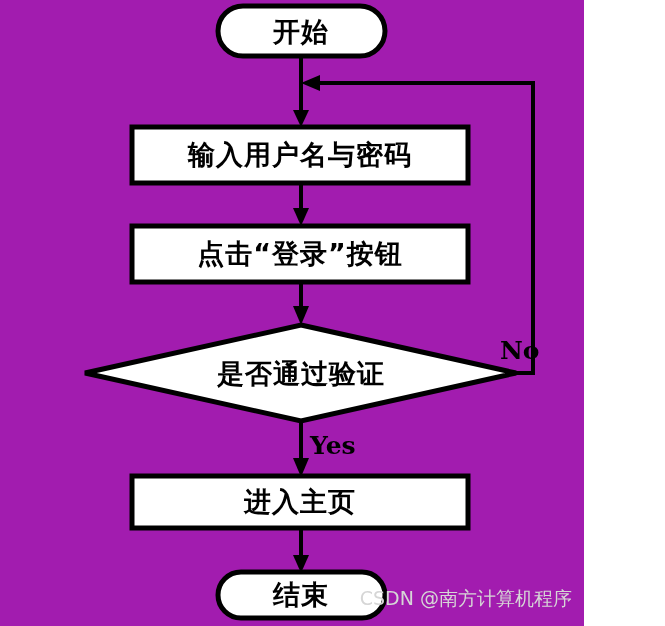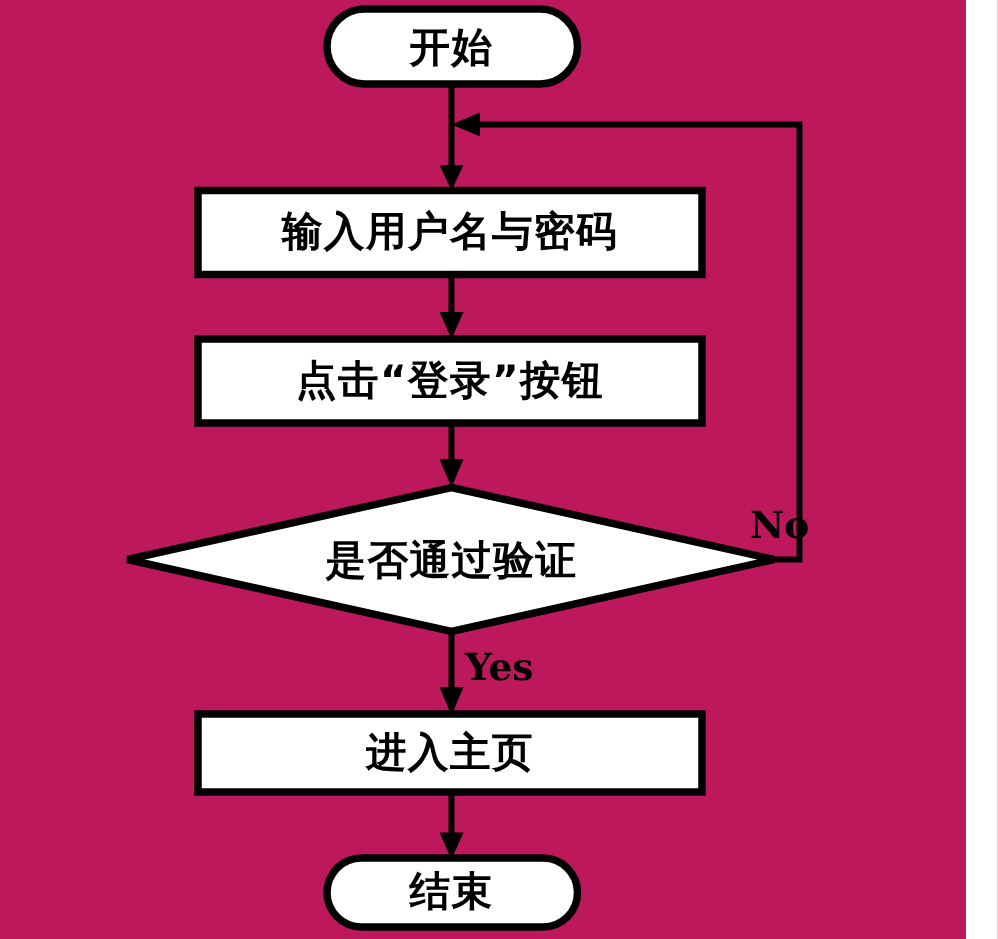--- a/index.html
+++ b/index.html
@@ -5,24 +5,25 @@
   html, body {
     margin: 0;
     padding: 0;
     background: #ffffff;
   }
   body {
     font-family: "Liberation Sans", sans-serif;
   }
   #flowchart-canvas {
     position: relative;
-    width: 644px;
+    width: 548px;
     height: 626px;
-    background: #be185d;
+    background: #a21caf;
     overflow: hidden;
+    padding-left: 36px;
   }
   svg.diagram {
     position: absolute;
     top: 0;
     left: 0;
     width: 665px;
     height: 626px;
   }
   .shape-outline {
     fill: #ffffff;
@@ -139,14 +140,15 @@
     </g>
 
     <g>
       <path class="connector" d="M 516,373 L 533,373 L 533,83 L 312,83"></path>
       <polygon class="arrow-head" points="301,83 320,75 320,91"></polygon>
       <text class="branch-label" x="500" y="352">No</text>
     </g>
 
   </svg>
 
+  <div class="watermark-text">CSDN @南方计算机程序</div>
 
 </div>
 
 </body></html>

